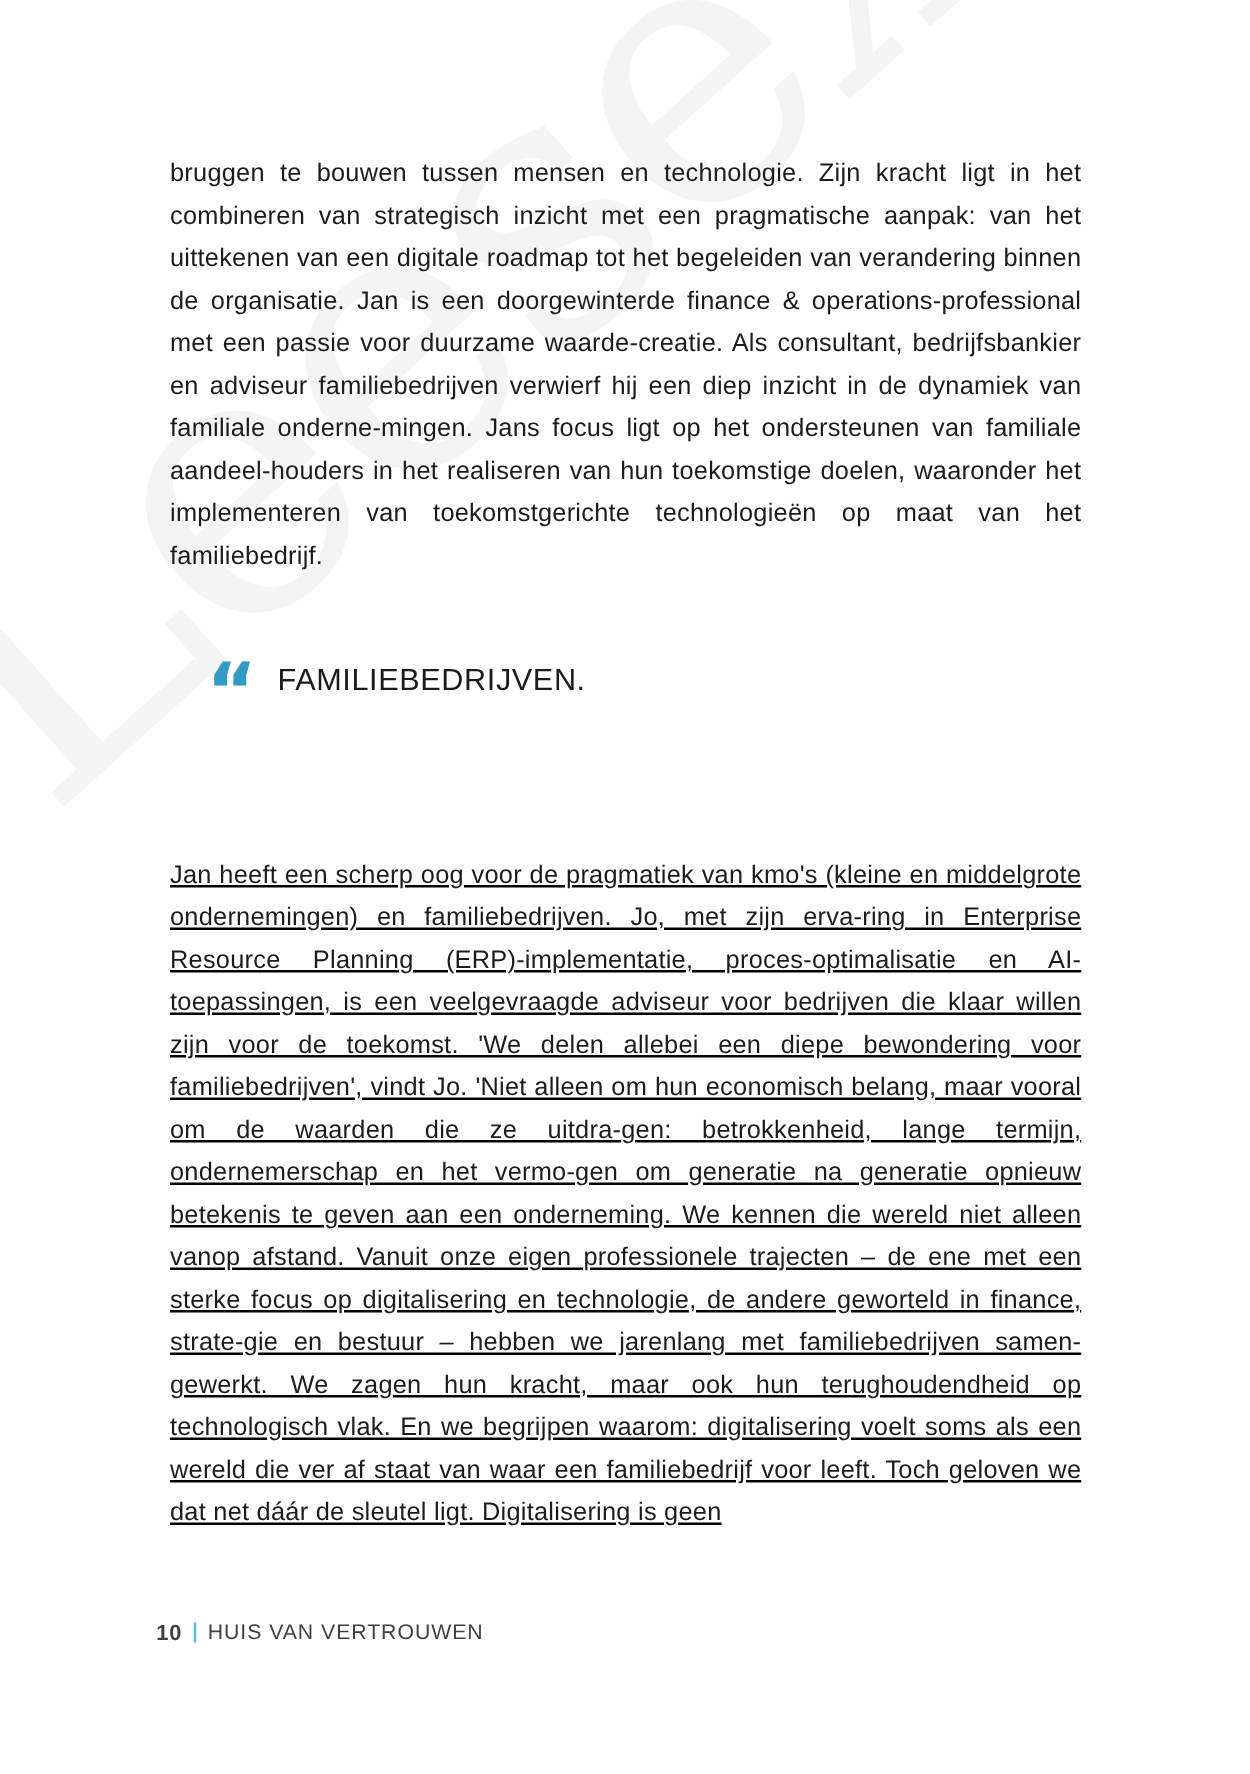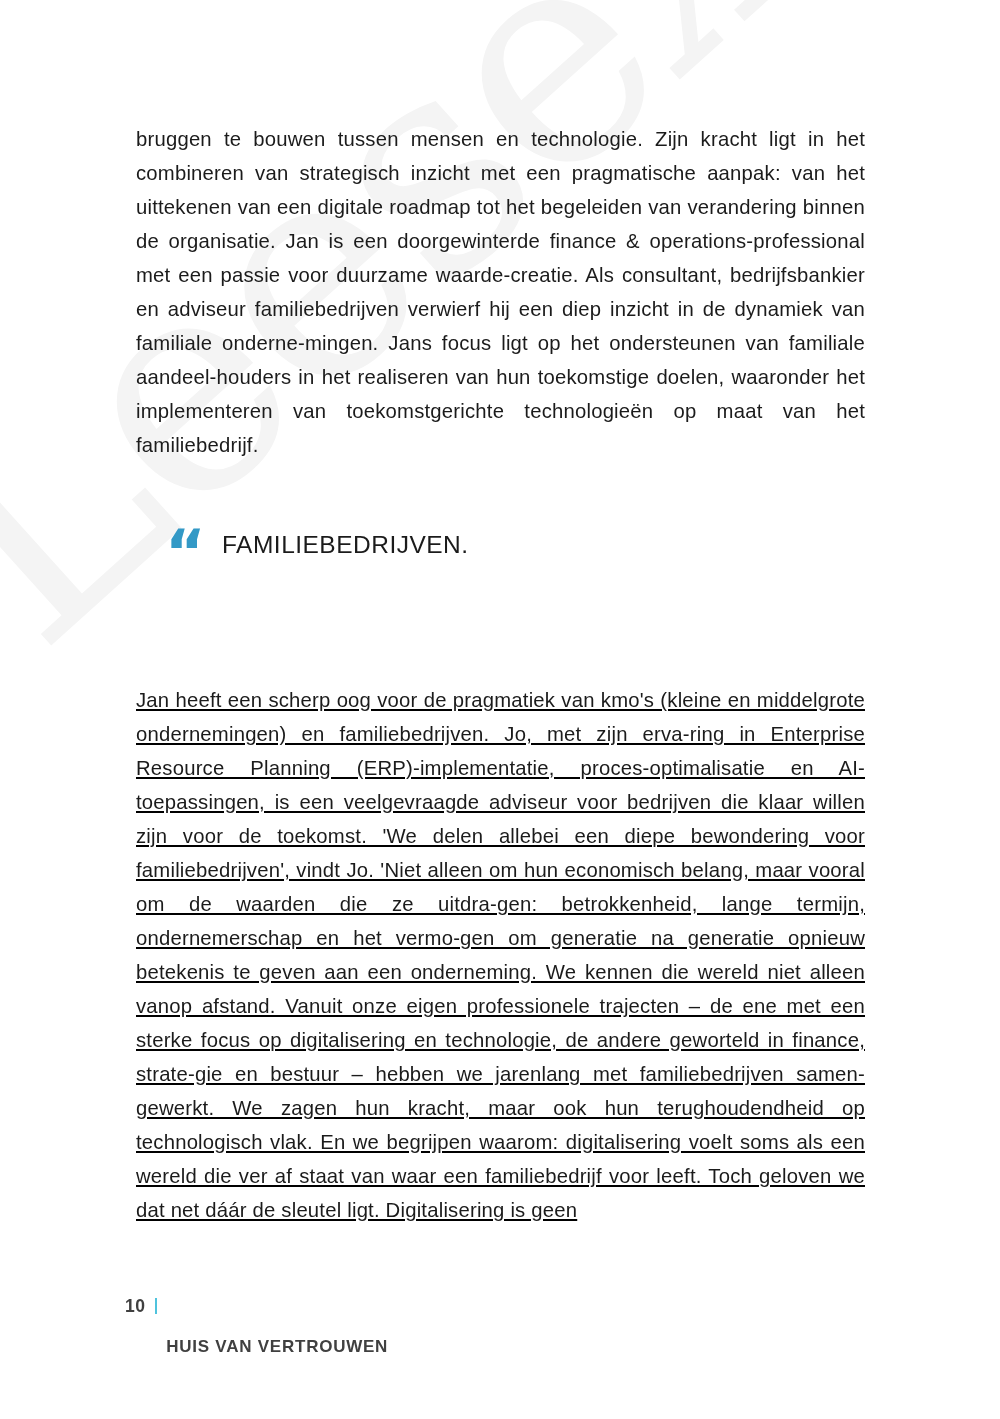--- a/index.html
+++ b/index.html
@@ -127,23 +127,22 @@
   }
   .footer-divider {
     display: inline-block;
     width: 2.5px;
     height: 16px;
     background: #4fc3dd;
     position: relative;
     top: 2px;
   }
   .footer-title {
-    font-weight: 700;
+    font-weight: 400;
     letter-spacing: 0.045em;
-    margin-top: 41px;
   }
 </style>
 </head>
 <body>
 
 <div id="watermark-layer">
   <div id="watermark-text">Leesexemplaar</div>
 </div>
 
 <div id="page">

